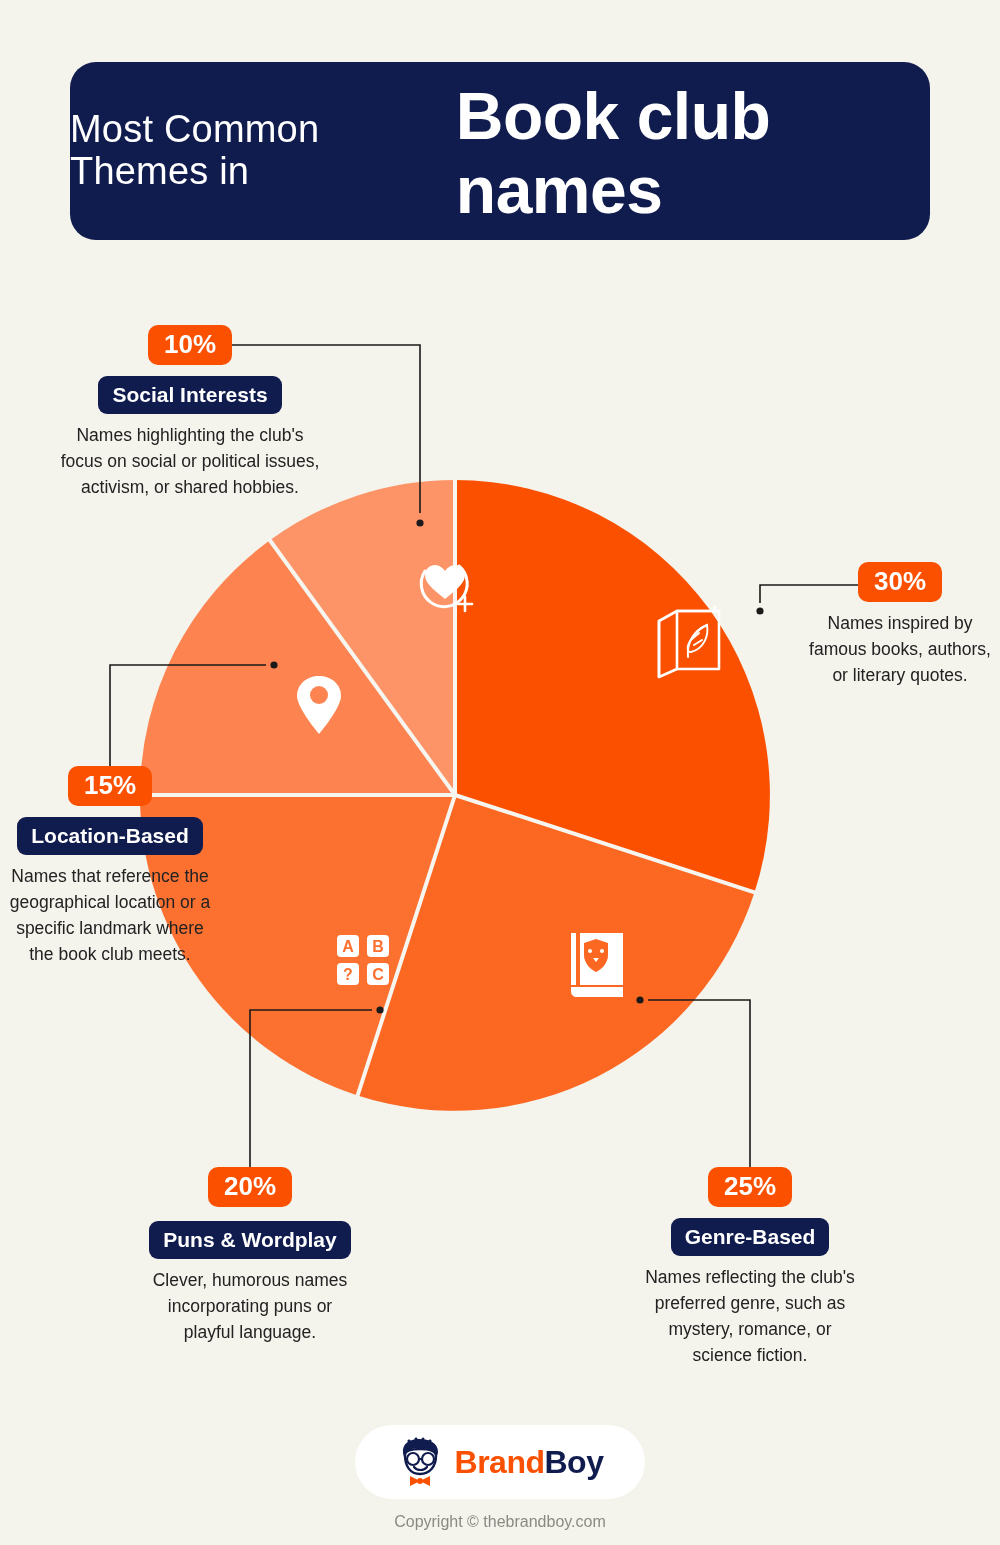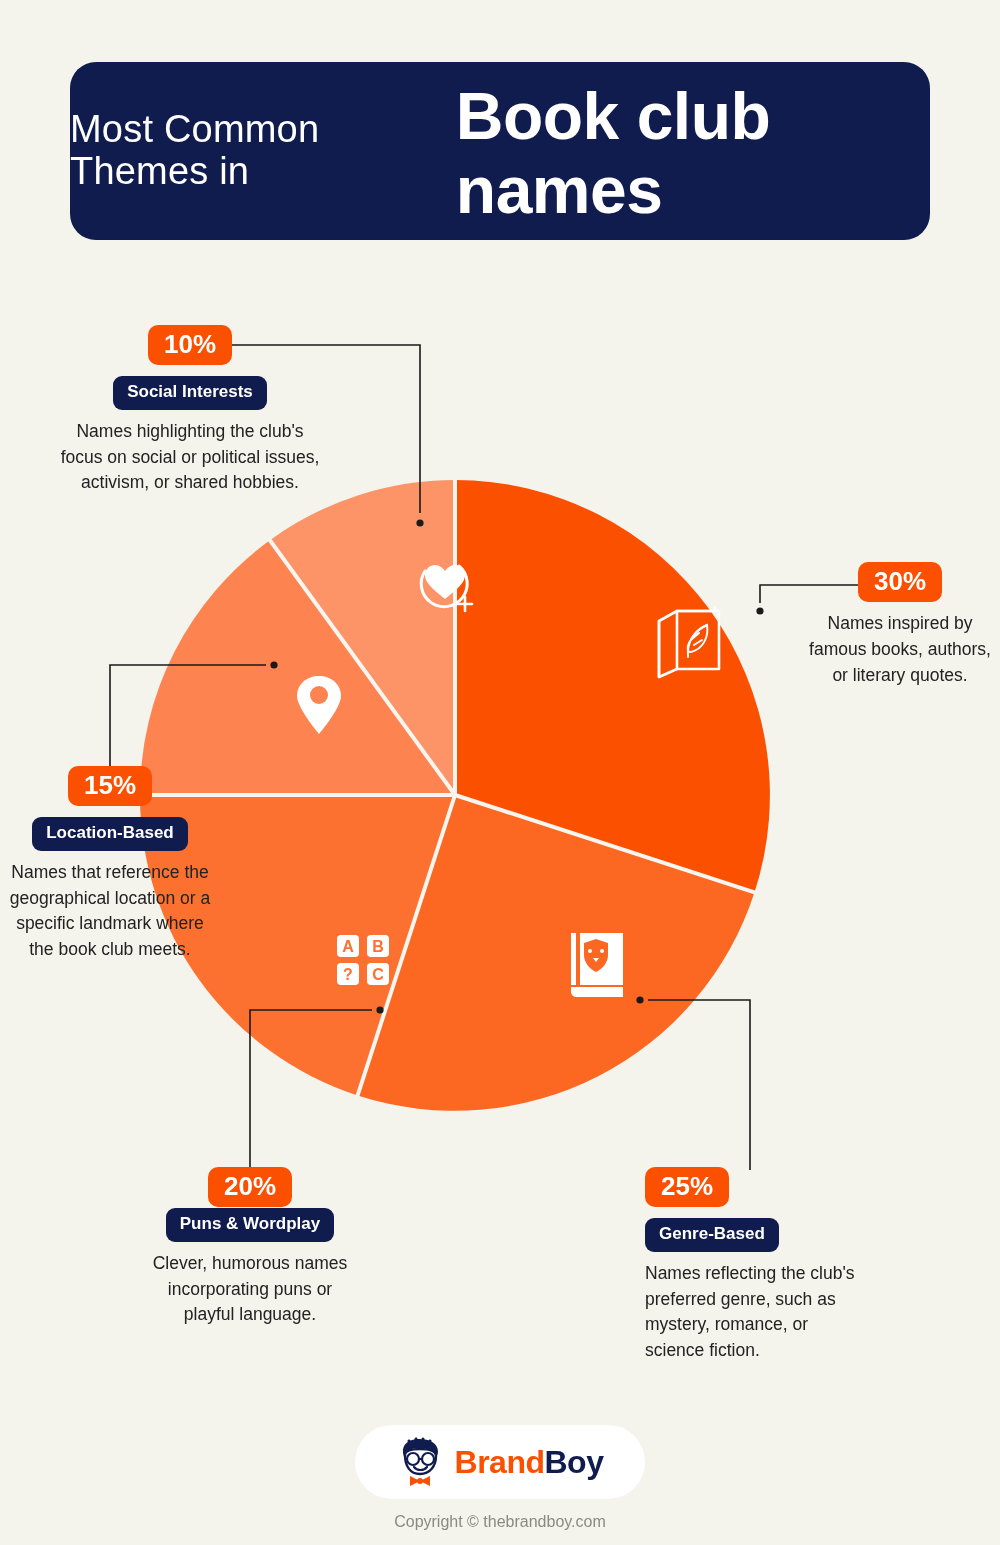--- a/index.html
+++ b/index.html
@@ -67,21 +67,21 @@
     font-weight: 700;
     border-radius: 10px;
     padding: 6px 16px 8px 16px;
     line-height: 1;
   }
 
   .name-badge {
     display: inline-block;
     background: #101C4E;
     color: #FFFFFF;
-    font-size: 17px;
+    font-size: 21px;
     font-weight: 700;
     border-radius: 9px;
     padding: 7px 14px 8px 14px;
     line-height: 1.1;
     white-space: nowrap;
   }
 
   .desc {
     color: #222222;
     font-size: 17.5px;
@@ -94,23 +94,23 @@
   #callout-social .pct-badge  { margin-left: 0; }
   #callout-social .name-badge { margin-top: 11px; }
 
   #callout-literary    { left: 800px; top: 562px;  width: 200px; text-align: center; }
   #callout-literary .name-badge { margin-top: 11px; margin-left: -0px; }
 
   #callout-location    { left: 4px;   top: 766px;  width: 212px; text-align: center; }
   #callout-location .name-badge { margin-top: 11px; }
 
   #callout-puns        { left: 145px; top: 1167px; width: 210px; text-align: center; }
-  #callout-puns .name-badge { margin-top: 1px; }
-
-  #callout-genre       { left: 645px; top: 1167px; width: 210px; }
+  #callout-puns .name-badge { margin-top: 14px; }
+
+  #callout-genre       { left: 645px; top: 1167px; width: 210px; text-align: center; }
   #callout-genre .name-badge { margin-top: 11px; }
 
   
   #footer {
     position: absolute;
     left: 0;
     top: 1425px;
     width: 1000px;
     text-align: center;
   }

